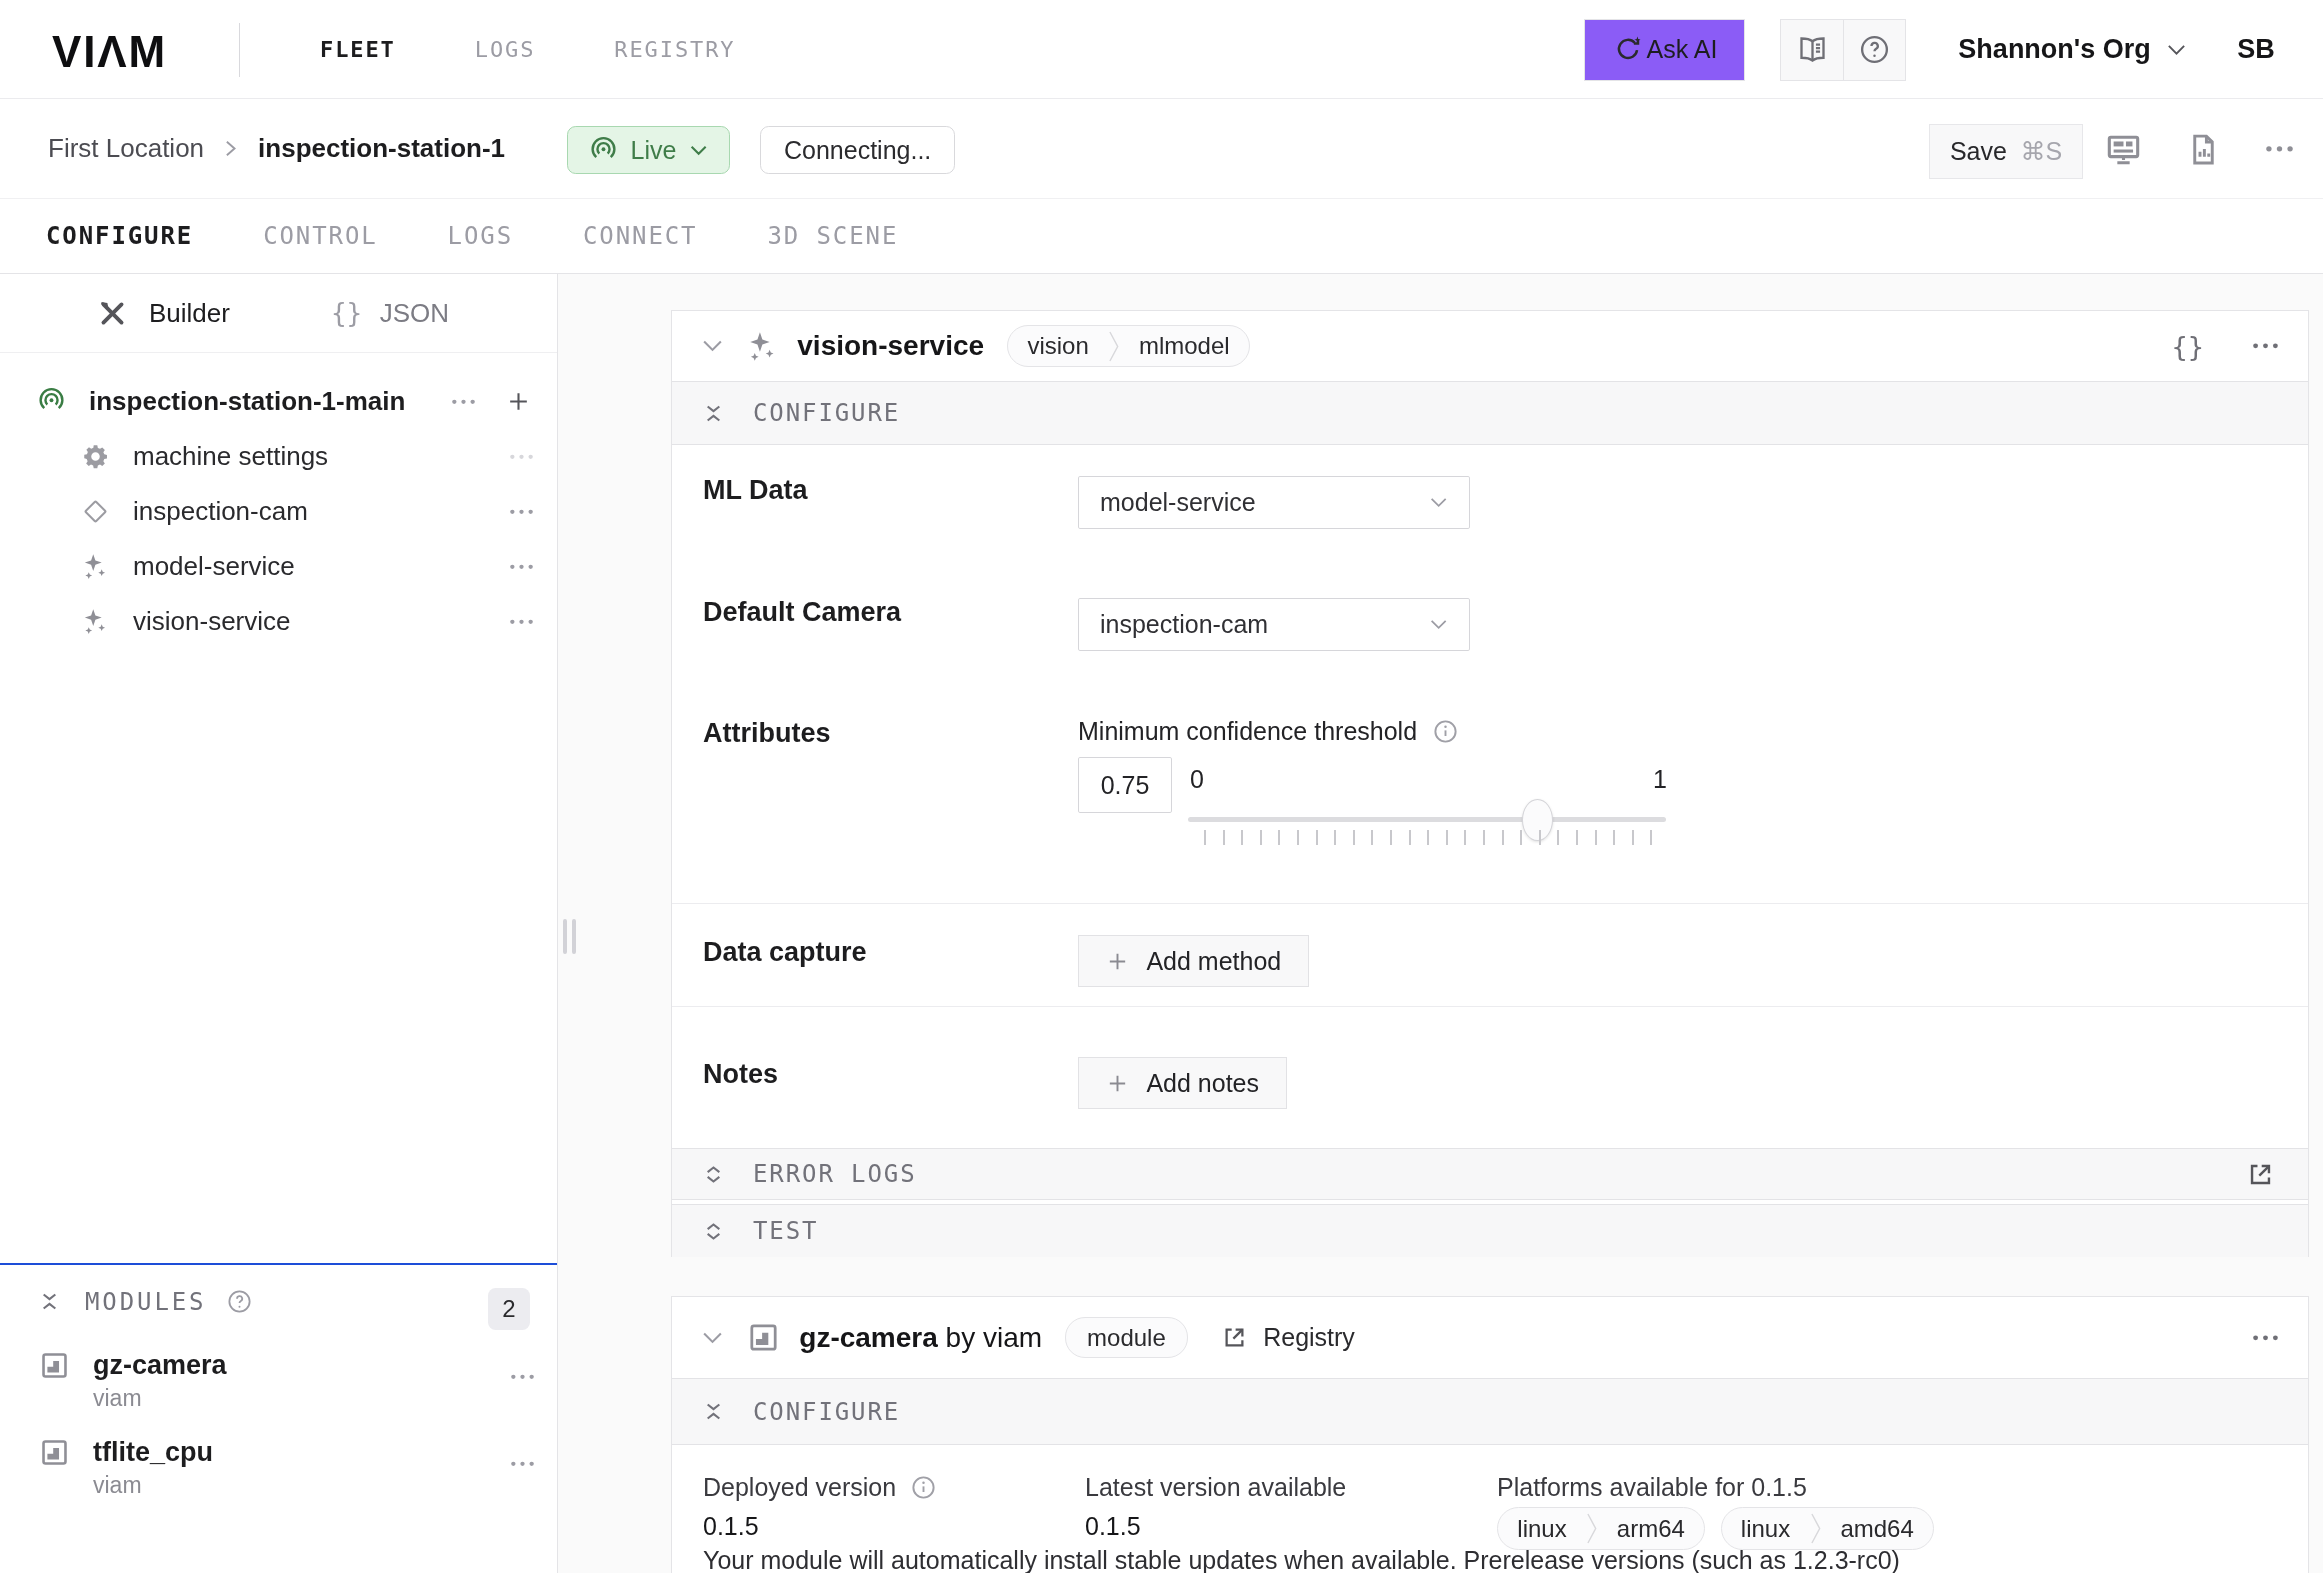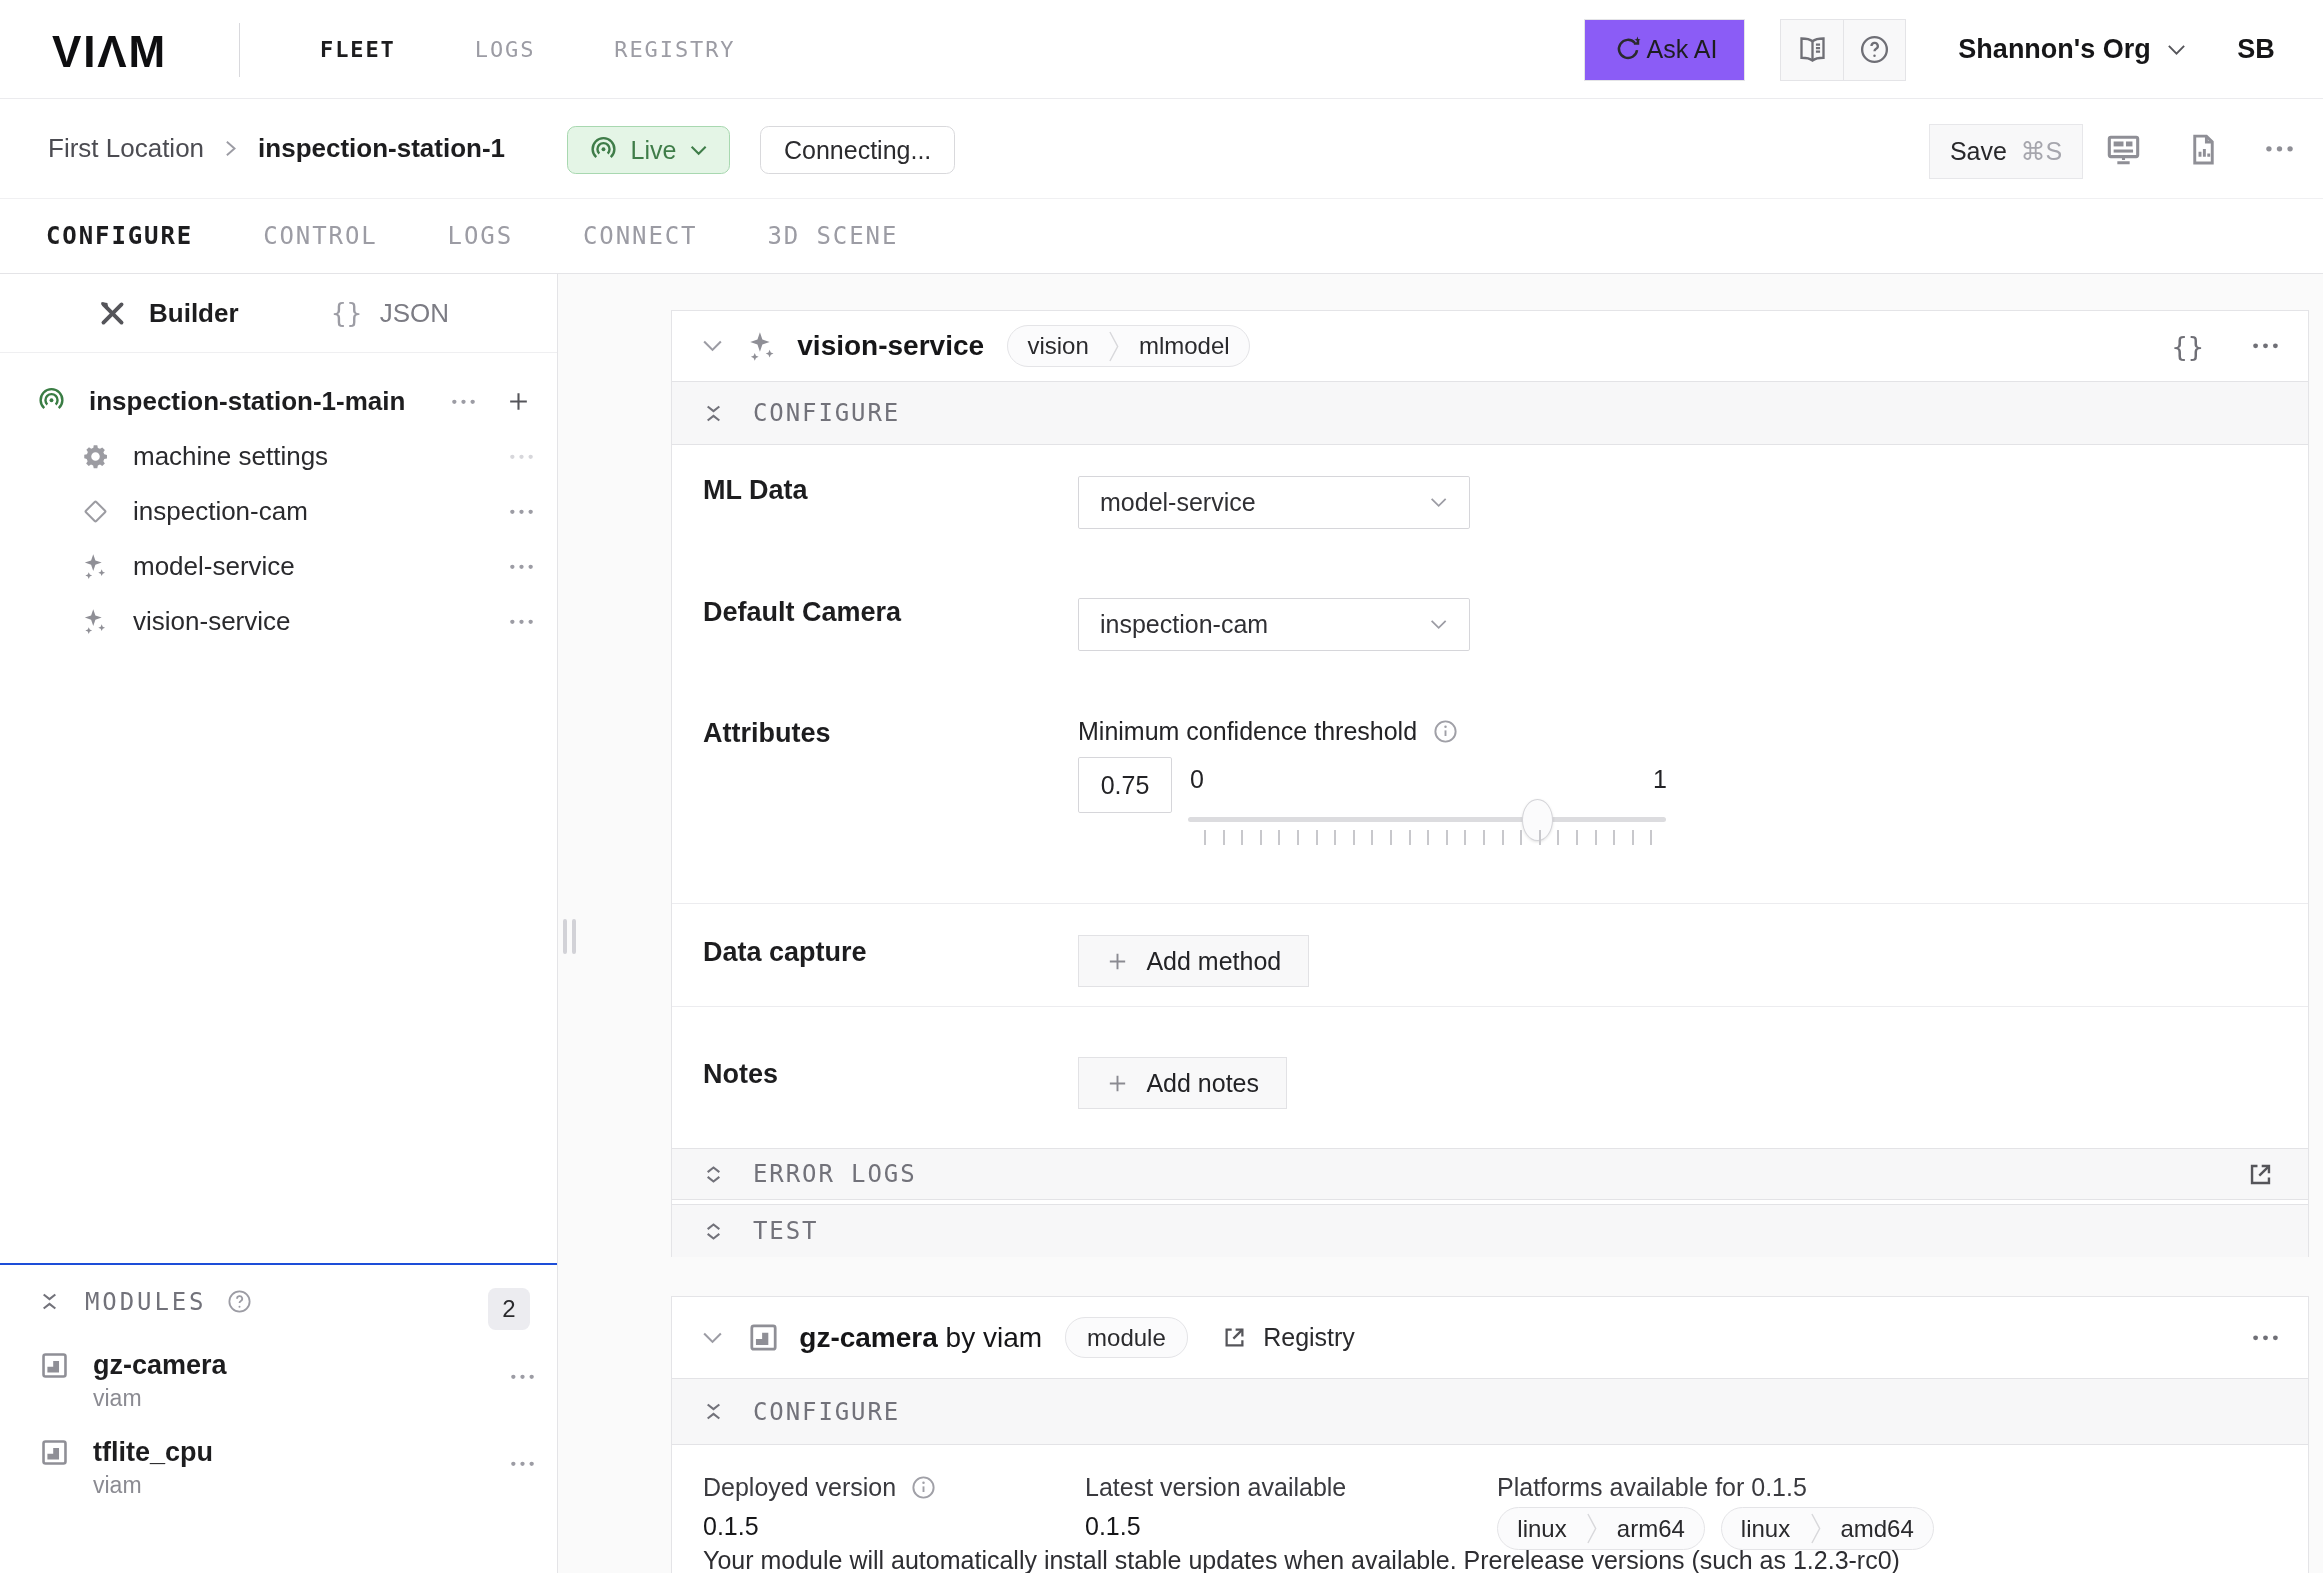--- a/index.html
+++ b/index.html
@@ -47,21 +47,21 @@
   .tab { font-family:"DejaVu Sans Mono", monospace; font-size:24px; letter-spacing:1.9px; color:#9c9ca4; }
   .tab.active { color:#1d1d1f; font-weight:bold; }
 
   
   .content { position:relative; height:1299px; background:#fafafa; }
 
   .sidebar { position:absolute; left:0; top:0; width:558px; height:1299px; background:#fff;
     border-right:1px solid #e4e4e7; }
   .builder-row { height:79px; border-bottom:1px solid #efeff1; display:flex; align-items:center; }
   .builder-left { display:flex; align-items:center; gap:21px; margin-left:97px; }
-  .builder-label { font-size:26px; font-weight:700; color:#1d1d1f; }
+  .builder-label { font-size:26px; font-weight:400; color:#1d1d1f; }
   .json-toggle { display:flex; align-items:center; gap:17.4px; margin-left:auto; margin-right:108px; color:#9c9ca4; }
   .json-braces { font-family:"DejaVu Sans Mono", monospace; font-size:26px; color:#9c9ca4; }
   .json-label { font-size:26px; color:#7c7c84; }
 
   .tree { padding-top:21px; }
   .tree-row { position:relative; height:55px; display:flex; align-items:center; }
   .tree-row .ticon { width:29px; display:flex; justify-content:center; }
   .tree-root .ticon { margin-left:37px; }
   .tree-child .ticon { margin-left:81px; }
   .tree-label { margin-left:23px; font-size:26px; color:#2a2a2d; }

